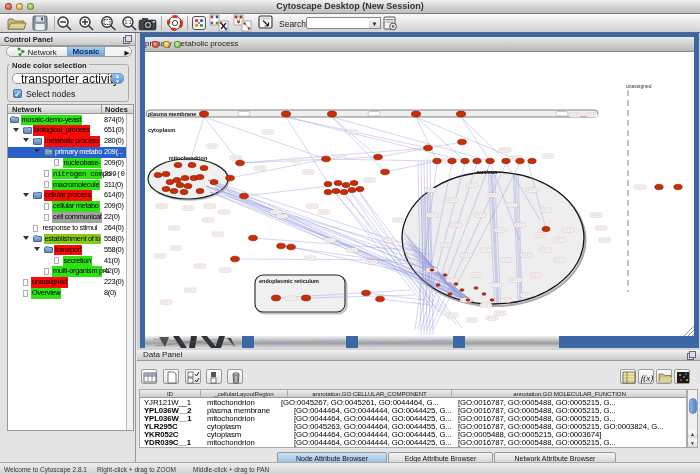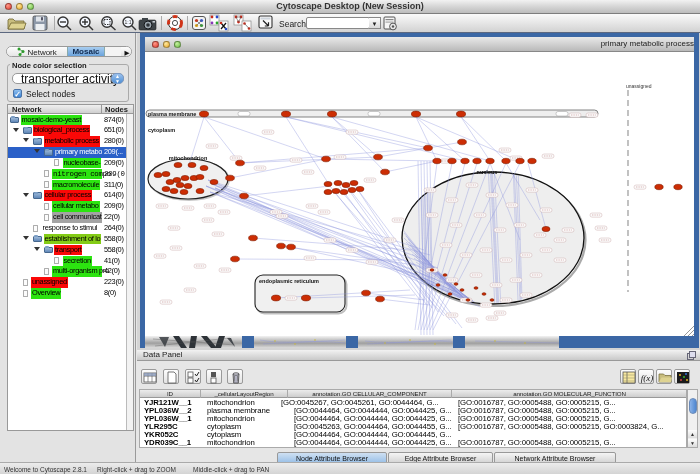--- a/index.html
+++ b/index.html
@@ -35,21 +35,21 @@
 .trow{position:absolute;left:0;width:118px;height:10.8px;font-size:7.4px;letter-spacing:-0.3px;line-height:10.6px;white-space:nowrap;overflow:hidden}
 .tlab{padding:0 1px;color:#000}
 .tcount{position:absolute;left:96px;top:0;color:#000}
 .arr{position:absolute;top:2.2px;width:0;height:0;border-left:3.2px solid transparent;border-right:3.2px solid transparent;border-top:4.5px solid #333}
 .fold{position:absolute;top:2px;width:9px;height:6.5px;background:linear-gradient(#9db9d8,#5f87b8);border:0.5px solid #46688f;border-radius:1px}
 .fold:before{content:"";position:absolute;left:0;top:-1.5px;width:4px;height:2px;background:#7d9fc6;border-radius:1px 1px 0 0}
 .file{position:absolute;top:1.5px;width:5px;height:7px;background:#fcfcfc;border:1px solid #adadad;border-radius:0.5px}
 
 #desktop{left:137px;top:33px;width:563px;height:319px;background:#d4d4d4}
 #netwin{left:3px;top:0px;width:559px;height:315px;background:#3b67a5}
-#nettitle{left:5px;top:4px;width:549px;height:15px;background:linear-gradient(#e9e9e9,#b9b9b9);border-bottom:1px solid #888;font-size:8px;color:#222;text-align:right;line-height:14px}
+#nettitle{left:5px;top:4px;width:549px;height:15px;background:linear-gradient(#e9e9e9,#b9b9b9);border-bottom:1px solid #888;font-size:8px;color:#222;text-align:left;line-height:14px}
 #netcanvas{left:5px;top:19px;width:549px;height:284px;background:#fff}
 #peek{left:5px;top:303px;width:549px;height:12px;background:linear-gradient(#f2f2f2,#9f9f9f 60%,#dcdcdc)}
 
 #dpanel{left:137px;top:350px;width:563px;height:112px;background:#e6e6e6}
 #dphead{left:0;top:0;width:563px;height:11px;background:linear-gradient(#f2f2f2,#c9c9c9);border-bottom:1px solid #999;font-size:8px;color:#222;line-height:10px;padding-left:6px}
 #dtool{left:0;top:11px;width:563px;height:28px;background:#e6e6e6}
 .dico{position:absolute;top:8px;width:16px;height:15px;background:linear-gradient(#fdfdfd,#e3e3e3);border:1px solid #9a9a9a;border-radius:2px}
 #dtable{left:2px;top:39px;width:548px;height:59px;background:#fff;border:1px solid #aaa}
 #dthead{left:0;top:0;width:546px;height:8px;background:linear-gradient(#ececec,#cdcdcd);border-bottom:1px solid #999;font-size:6.2px;letter-spacing:-0.1px;color:#222}
 .dth{position:absolute;top:0;height:8px;line-height:8px;text-align:center;border-right:1px solid #aaa;overflow:hidden}
@@ -169,20 +169,24 @@
       </g>
 </svg>
     <div class="sep" style="left:54px"></div>
     <div class="sep" style="left:161px"></div>
     <div class="sep" style="left:187px"></div>
     <div class="abs" id="searchlbl" style="left:279px">Search:</div>
     <div class="abs" id="searchbox" style="left:306px"></div>
     <div class="abs" id="searchdrop" style="left:369px">▼</div>
   </div>
 <div id="cpanel" class="abs">
+    <div id="cphead" class="abs">Control Panel<svg width="9" height="9" style="position:absolute;right:3px;top:2px">
+        <rect x="0.5" y="2.5" width="6" height="6" fill="none" stroke="#667" stroke-width="1"></rect>
+        <rect x="2.5" y="0.5" width="6" height="6" fill="#dde" stroke="#667" stroke-width="1"></rect>
+      </svg></div>
     <div id="tabs" class="abs">
       <div class="tab" id="tabnet"><svg width="8" height="9" style="vertical-align:-1px">
           <circle cx="2" cy="2" r="1.5" fill="#2aa02a"></circle>
           <circle cx="6" cy="4.5" r="1.5" fill="#2aa02a"></circle>
           <circle cx="3" cy="7.5" r="1.5" fill="#2aa02a"></circle>
           <path d="M2 2 L6 4.5 L3 7.5" stroke="#383" stroke-width="0.7" fill="none"></path>
         </svg> Network</div>
       <div class="tab" id="tabmos">Mosaic</div>
       <div class="tab" id="tabarr">▶</div>
     </div>
@@ -787,21 +791,21 @@
         <rect x="2.5" y="0.5" width="6" height="6" fill="#dde" stroke="#667" stroke-width="1"></rect>
       </svg></div>
     <div id="dtable" class="abs">
       <div id="dthead" class="abs">
         <div class="dth" style="left:0px;width:61px">ID</div>
         <div class="dth" style="left:61px;width:87px">_cellularLayoutRegion</div>
         <div class="dth" style="left:148px;width:164px">annotation.GO CELLULAR_COMPONENT</div>
         <div class="dth" style="left:312px;width:236px">annotation.GO MOLECULAR_FUNCTION</div>
       </div>
       <div class="drow" style="top:8.5px">
-        <div class="dc" style="left:4px;width:57px;font-weight:bold;">YJR121W__1</div>
+        <div class="dc" style="left:4px;width:57px;font-weight:normal;">YJR121W__1</div>
         <div class="dc" style="left:67px;width:81px;">mitochondrion</div>
         <div class="dc go" style="left:141px;width:158px;">[GO:0045267, GO:0045261, GO:0044464, G...</div>
         <div class="dc go" style="left:318px;width:230px;">[GO:0016787, GO:0005488, GO:0005215, G...</div>
       </div>
       <div class="drow" style="top:16.6px">
         <div class="dc" style="left:4px;width:57px;font-weight:bold;">YPL036W__2</div>
         <div class="dc" style="left:67px;width:81px;">plasma membrane</div>
         <div class="dc go" style="left:154px;width:158px;">[GO:0044464, GO:0044444, GO:0044425, G...</div>
         <div class="dc go" style="left:318px;width:230px;">[GO:0016787, GO:0005488, GO:0005215, G...</div>
       </div>
@@ -814,20 +818,21 @@
       <div class="drow" style="top:32.8px">
         <div class="dc" style="left:4px;width:57px;font-weight:bold;">YLR295C</div>
         <div class="dc" style="left:67px;width:81px;">cytoplasm</div>
         <div class="dc go" style="left:154px;width:158px;">[GO:0045263, GO:0044464, GO:0044455, G...</div>
         <div class="dc go" style="left:318px;width:230px;">[GO:0016787, GO:0005488, GO:0005215, GO:0003824, G...</div>
       </div>
       <div class="drow" style="top:40.9px">
         <div class="dc" style="left:4px;width:57px;font-weight:bold;">YKR052C</div>
         <div class="dc" style="left:67px;width:81px;">cytoplasm</div>
         <div class="dc go" style="left:154px;width:158px;">[GO:0044464, GO:0044444, GO:0044445, G...</div>
+        <div class="dc go" style="left:318px;width:230px;">[GO:0005488, GO:0005215, GO:0003674]</div>
       </div>
       <div class="drow" style="top:49.0px">
         <div class="dc" style="left:4px;width:57px;font-weight:bold;">YDR039C__1</div>
         <div class="dc" style="left:67px;width:81px;">mitochondrion</div>
         <div class="dc go" style="left:154px;width:158px;">[GO:0044464, GO:0044444, GO:0044425, G...</div>
         <div class="dc go" style="left:318px;width:230px;">[GO:0016787, GO:0005488, GO:0005215, G...</div>
       </div>
     </div>
     <div id="dscroll" class="abs">
       <div id="dthumb" class="abs"></div>

